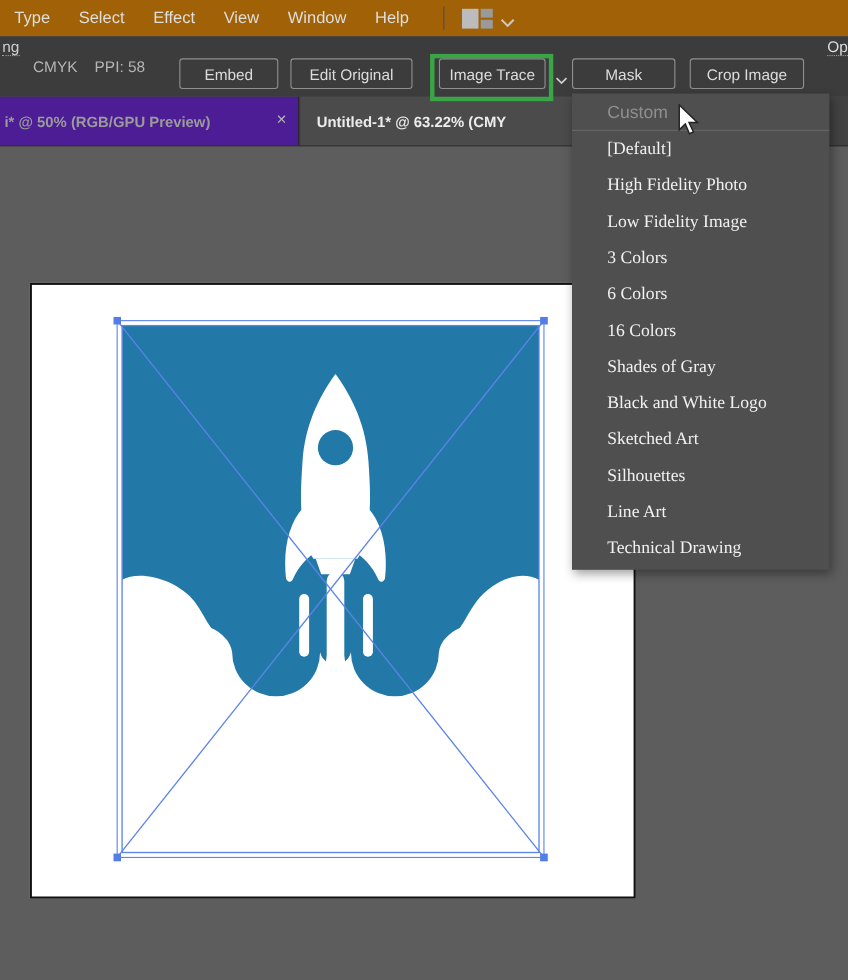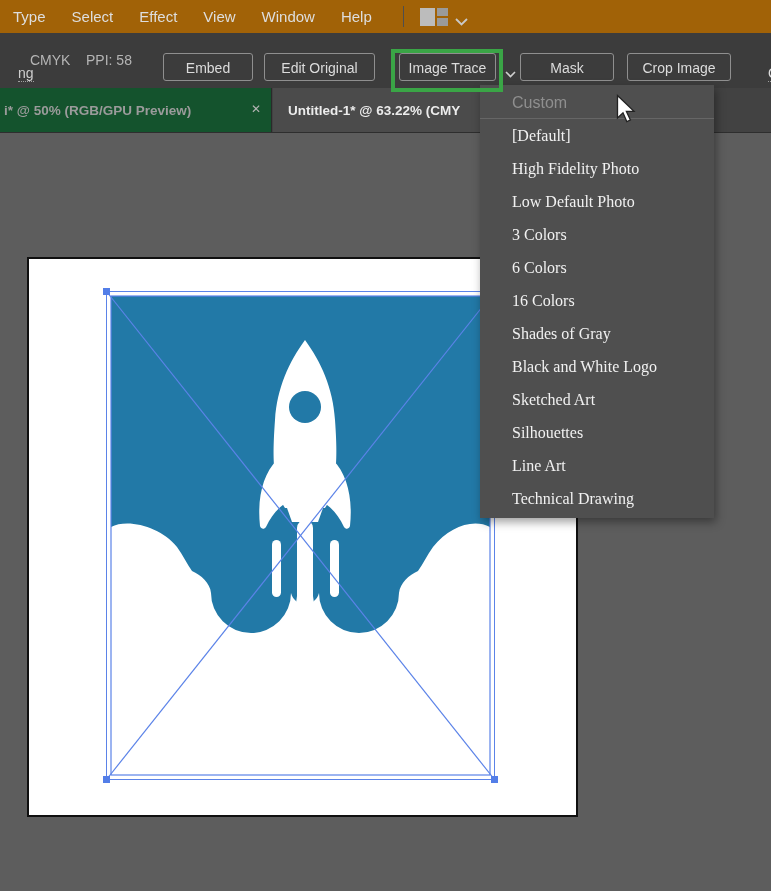--- a/index.html
+++ b/index.html
@@ -15,40 +15,40 @@
   .menu-item{color:#dedede;font-size:15px;padding:0 13px;cursor:default;}
   .menubar-sep{position:absolute;left:403px;top:6px;width:1px;height:21px;background:#4e4e4e;}
   .ws-icon{position:absolute;left:420px;top:8px;width:28px;height:18px;}
   .ws-left{position:absolute;left:0;top:0;width:15px;height:18px;background:#bcbcbc;}
   .ws-rt{position:absolute;left:17px;top:0;width:11px;height:8px;background:#9a9a9a;}
   .ws-rb{position:absolute;left:17px;top:10px;width:11px;height:8px;background:#9a9a9a;}
   .menu-chev{position:absolute;left:455px;top:12px;}
   
   .controlbar{position:absolute;left:0;top:33px;width:771px;height:55px;background:#3c3c3c;}
   .ctl-label{position:absolute;top:0;height:55px;line-height:55px;color:#b5b5b5;font-size:14px;white-space:nowrap;}
-  .dotted-u{border-bottom:1px dotted #a0a0a0;line-height:normal;top:32px;height:auto;color:#cfcfcf;margin-left:16px;}
+  .dotted-u{border-bottom:1px dotted #a0a0a0;line-height:normal;top:1px;height:auto;color:#cfcfcf;}
   .ctl-btn{position:absolute;top:20px;height:28px;box-sizing:border-box;
     border:1px solid #8f8f8f;border-radius:3px;background:transparent;
     color:#dcdcdc;font-size:14px;text-align:center;line-height:26px;cursor:default;}
   .trace-chev{position:absolute;left:505px;top:31px;}
   
   .tabbar{position:absolute;left:0;top:88px;width:771px;height:45px;background:#424242;border-bottom:1px solid #2e2e2e;box-sizing:border-box;}
   .tab{position:absolute;top:0;height:44px;display:flex;align-items:center;white-space:nowrap;overflow:hidden;}
-  .tab1{left:0;width:272px;background:#14532d;border-right:1px solid #2a2a2a;box-sizing:border-box;}
+  .tab1{left:0;width:272px;background:#4c1d95;border-right:1px solid #2a2a2a;box-sizing:border-box;}
   .tab1 .tab-title{color:#9b9b9b;font-weight:700;font-size:13.5px;padding-left:4px;}
   .tab-close{color:#b4b4b4;font-size:12px;position:absolute;right:10px;top:14px;cursor:default;}
   .tab2{left:273px;width:247px;background:#4b4b4b;}
   .tab2 .tab-title{color:#ececec;font-weight:700;font-size:13.5px;padding-left:15px;}
   
   .artboard{position:absolute;left:27px;top:257px;width:551px;height:560px;background:#ffffff;
     border:2px solid #101010;box-sizing:border-box;z-index:1;}
   .artwork{position:absolute;left:111px;top:296px;z-index:2;}
   .sel-overlay{position:absolute;left:103px;top:288px;z-index:3;}
   
-  .dropdown{position:absolute;left:480px;top:85px;width:234px;background:#4f4f4f;z-index:50;
+  .dropdown{position:absolute;left:520px;top:85px;width:234px;background:#4f4f4f;z-index:50;
     box-shadow:2px 4px 9px rgba(0,0,0,0.38);padding-top:4px;padding-bottom:3px;box-sizing:border-box;}
   .dd-header{height:28px;line-height:28px;color:#8f8f8f;font-size:16px;padding-left:32px;}
   .dd-sep{height:1px;background:#666666;margin:1px 0 0 0;}
   .dd-item{height:33px;line-height:33px;color:#f1f1f1;font-size:16px;padding-left:32px;cursor:default;font-family:Liberation Serif, serif;}
   
   .green-box{position:absolute;left:391px;top:49px;width:112px;height:43px;
     border:4px solid #3aa546;box-sizing:border-box;z-index:60;pointer-events:none;}
   .cursor{position:absolute;left:616px;top:94px;z-index:100;pointer-events:none;}
 </style>
 </head>
@@ -173,21 +173,21 @@
 
 <div class="dropdown">
   <div class="dd-header">Custom</div>
   <div class="dd-sep"></div>
   <div>
 
       <div class="dd-item">[Default]</div>
 
       <div class="dd-item">High Fidelity Photo</div>
 
-      <div class="dd-item">Low Default Photo</div>
+      <div class="dd-item">Low Fidelity Image</div>
 
       <div class="dd-item">3 Colors</div>
 
       <div class="dd-item">6 Colors</div>
 
       <div class="dd-item">16 Colors</div>
 
       <div class="dd-item">Shades of Gray</div>
 
       <div class="dd-item">Black and White Logo</div>

